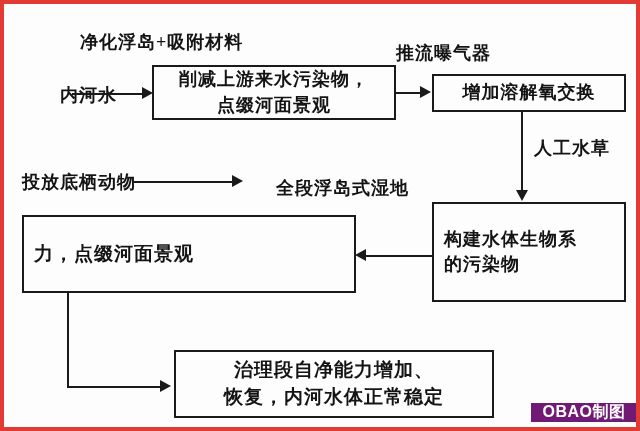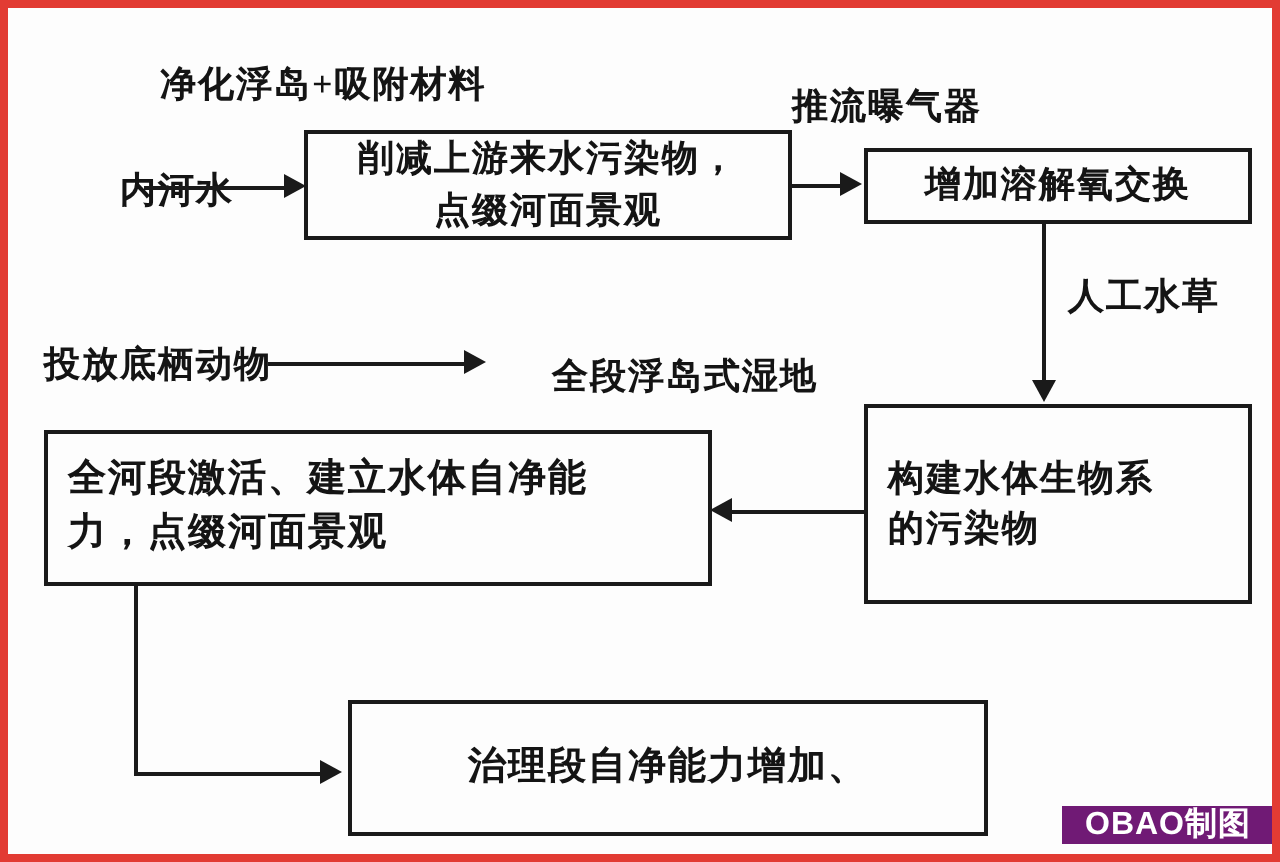--- a/index.html
+++ b/index.html
@@ -76,26 +76,26 @@
   <div class="box centered" style="left:428px;top:70px;width:194px;height:38px;">
     <div class="box-line">增加溶解氧交换</div>
   </div>
 
   <div class="box leftpad" style="left:428px;top:198px;width:194px;height:100px;">
     <div class="box-line">构建水体生物系</div>
     <div class="box-line">的污染物</div>
   </div>
 
   <div class="box leftpad" style="left:18px;top:211px;width:334px;height:78px;font-size:19px;">
-    <div class="box-line">全河段激活、建立水体自净能</div>
     <div class="box-line">力，点缀河面景观</div>
   </div>
 
   <div class="box centered" style="left:170px;top:346px;width:320px;height:68px;font-size:19px;">
     <div class="box-line">治理段自净能力增加、</div>
+    <div class="box-line">恢复，内河水体正常稳定</div>
   </div>
 
   <div class="hl" style="left:68px;top:89px;width:72px;"></div>
   <div class="ah ah-right" style="left:138px;top:83px;"></div>
 
   <div class="hl" style="left:392px;top:88px;width:26px;"></div>
   <div class="ah ah-right" style="left:416px;top:82px;"></div>
 
   <div class="vl" style="left:517px;top:108px;height:80px;"></div>
   <div class="ah ah-down" style="left:512px;top:186px;"></div>

